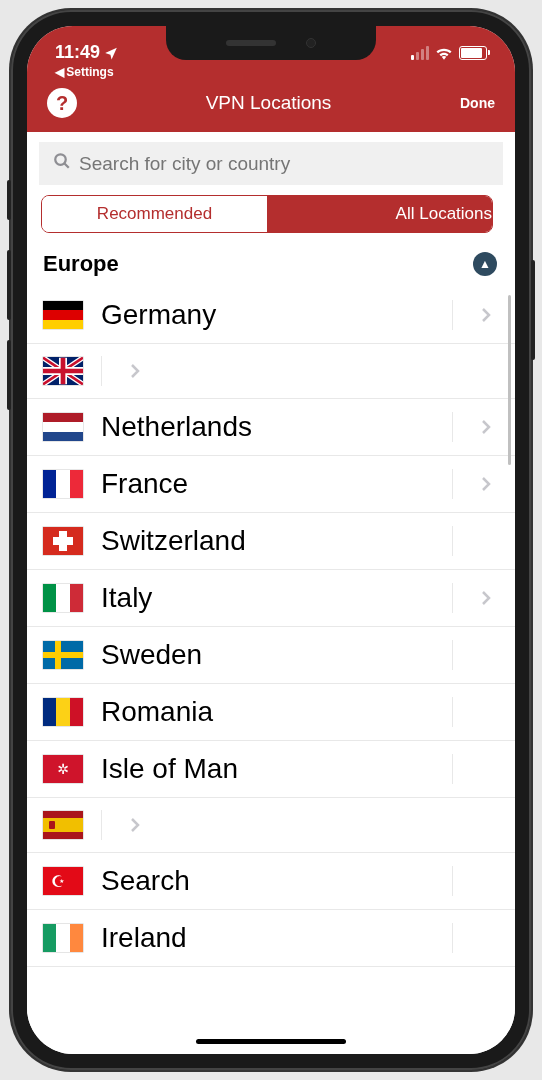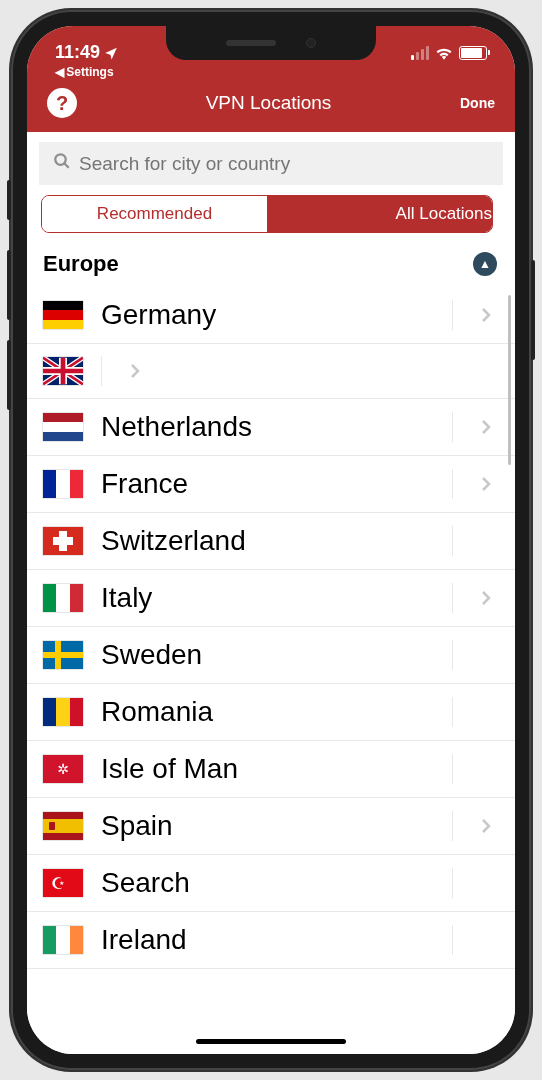--- a/index.html
+++ b/index.html
@@ -322,21 +322,20 @@
             </span>
           </div>
           <div class="row">
             <span>
               <div class="flag flag-es">
                 <div class="a"></div>
                 <div class="b"></div>
                 <div class="c"></div>
               </div>
             </span>
-            <span class="country-name">Spain</span>
             <span class="chevron-sep"></span>
             <span class="chevron ">
               <svg width="10" height="16" viewBox="0 0 10 16" fill="none" stroke="#c7c7cc" stroke-width="2.5">
                 <path d="M2 2l6 6-6 6"></path>
               </svg>
             </span>
           </div>
           <div class="row">
             <span>
               <div class="flag flag-tr">☪︎</div>

